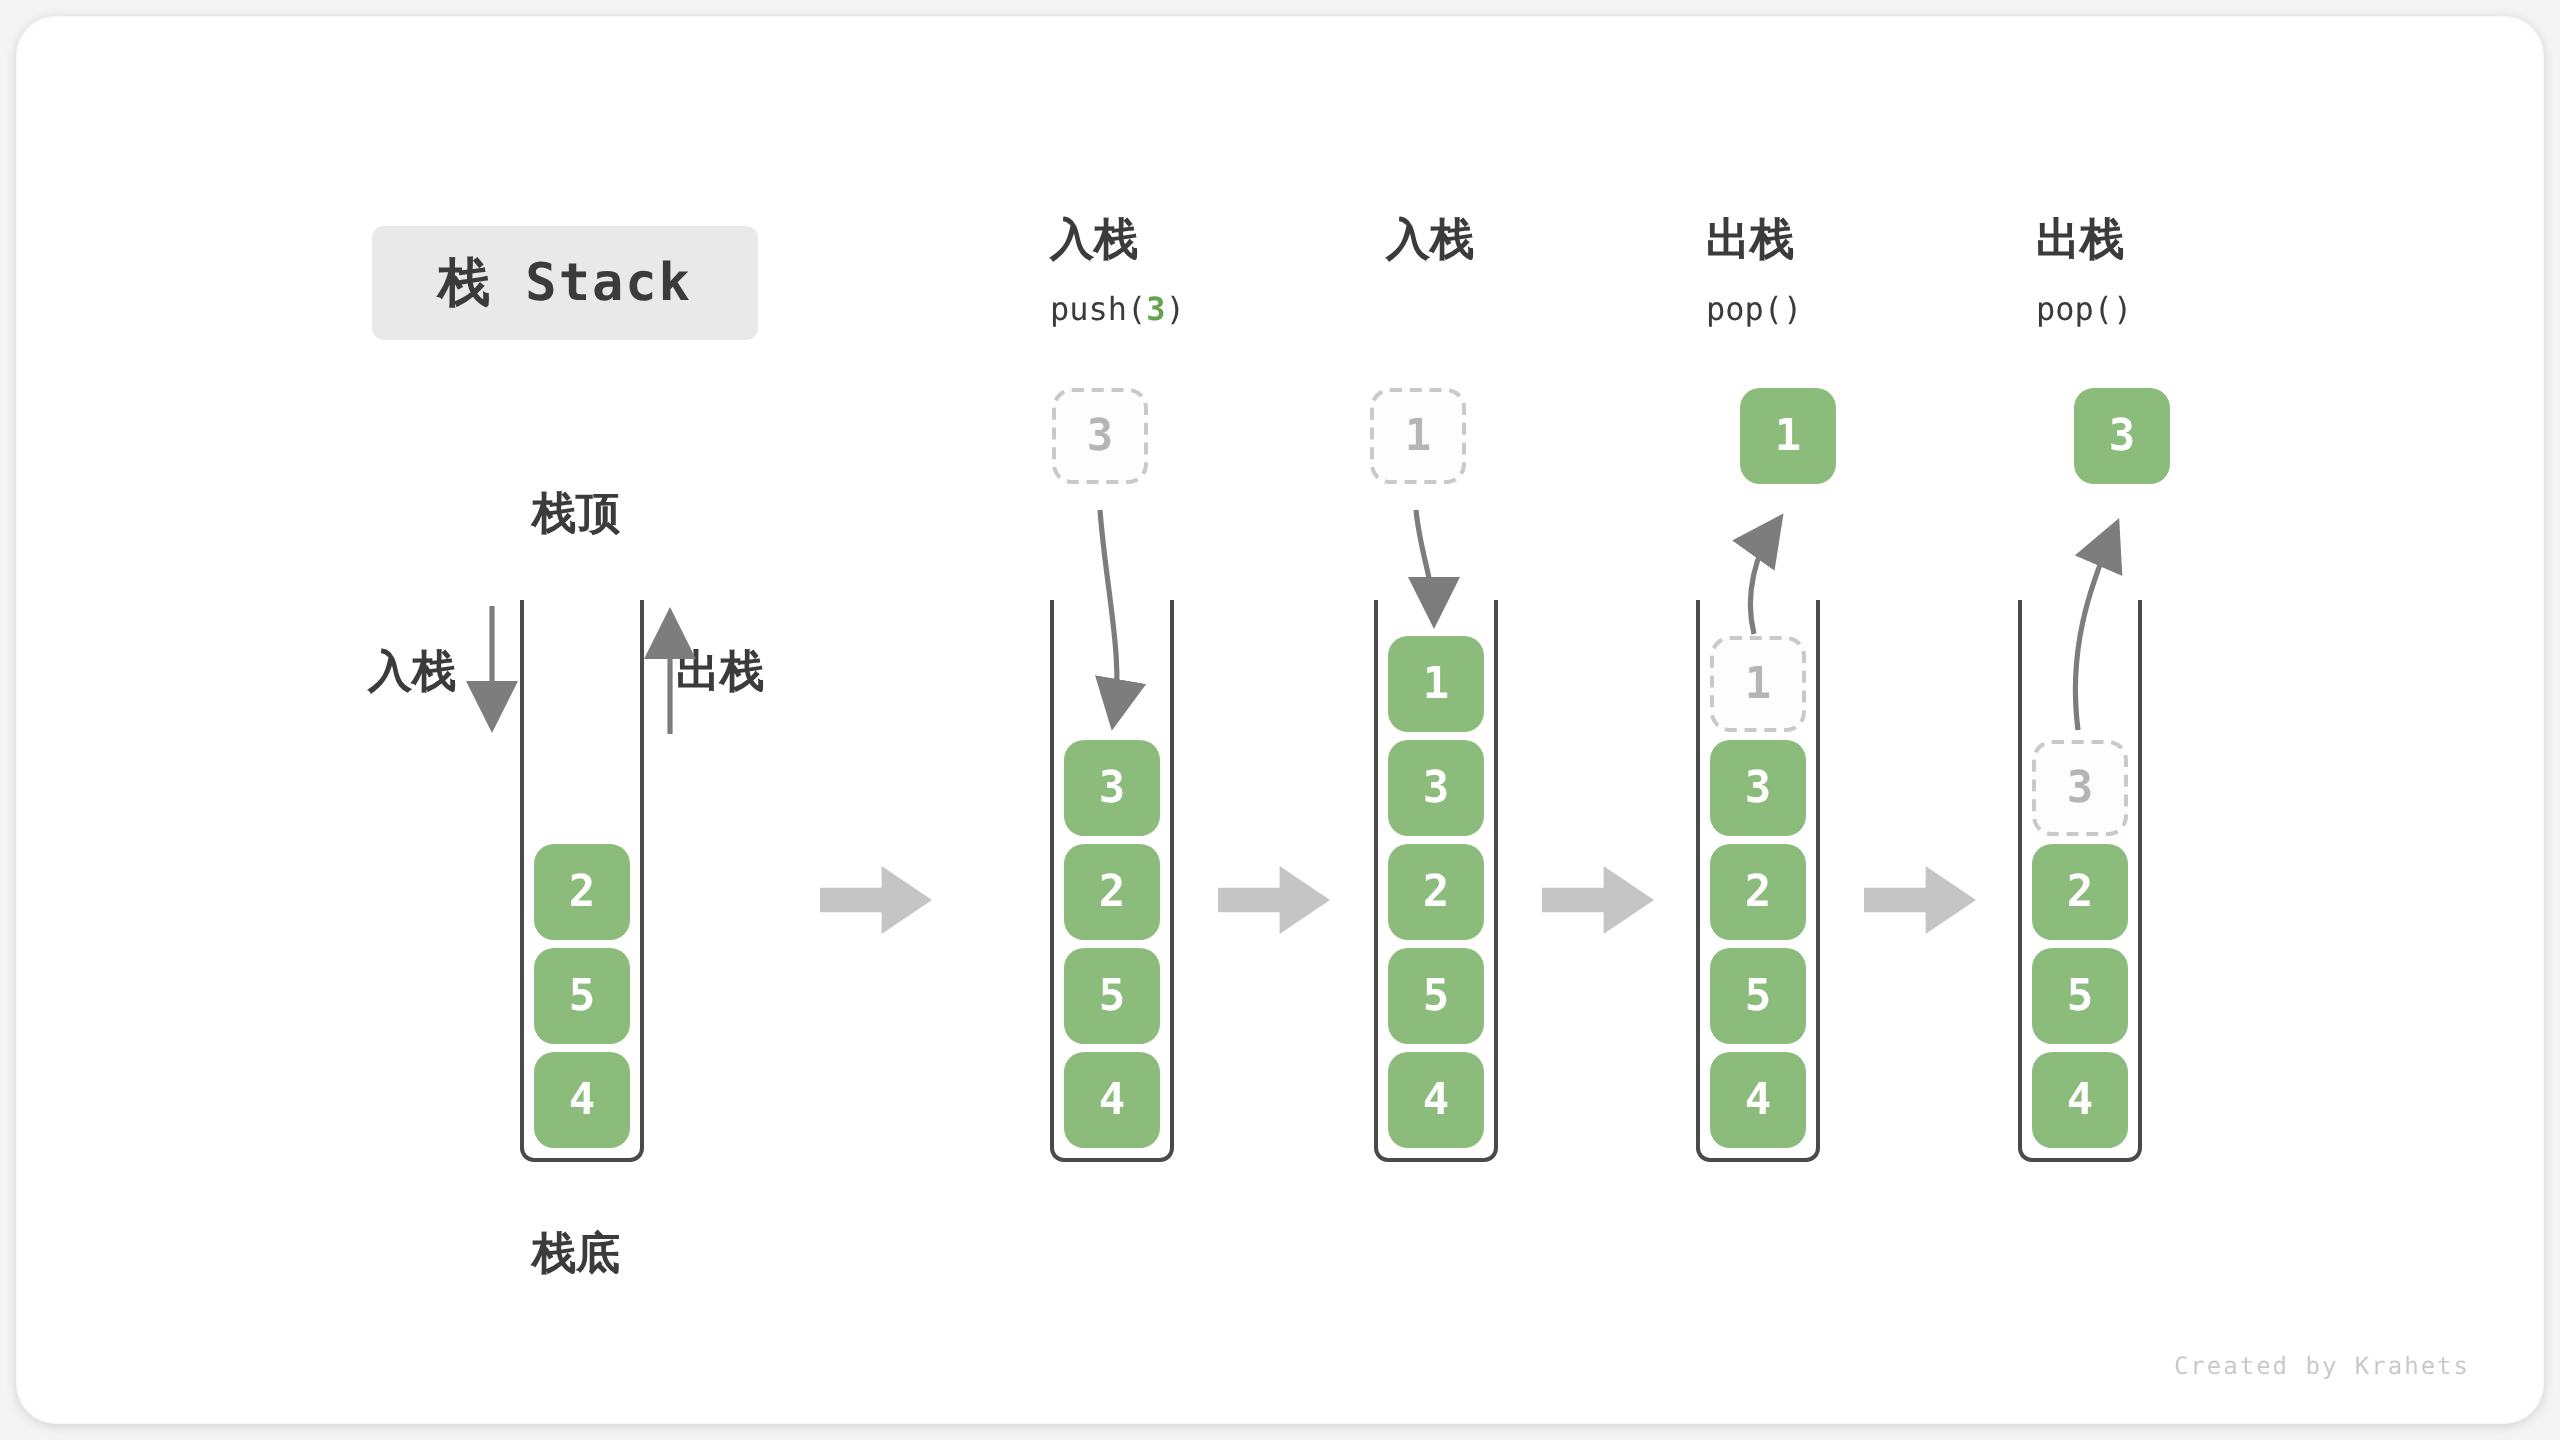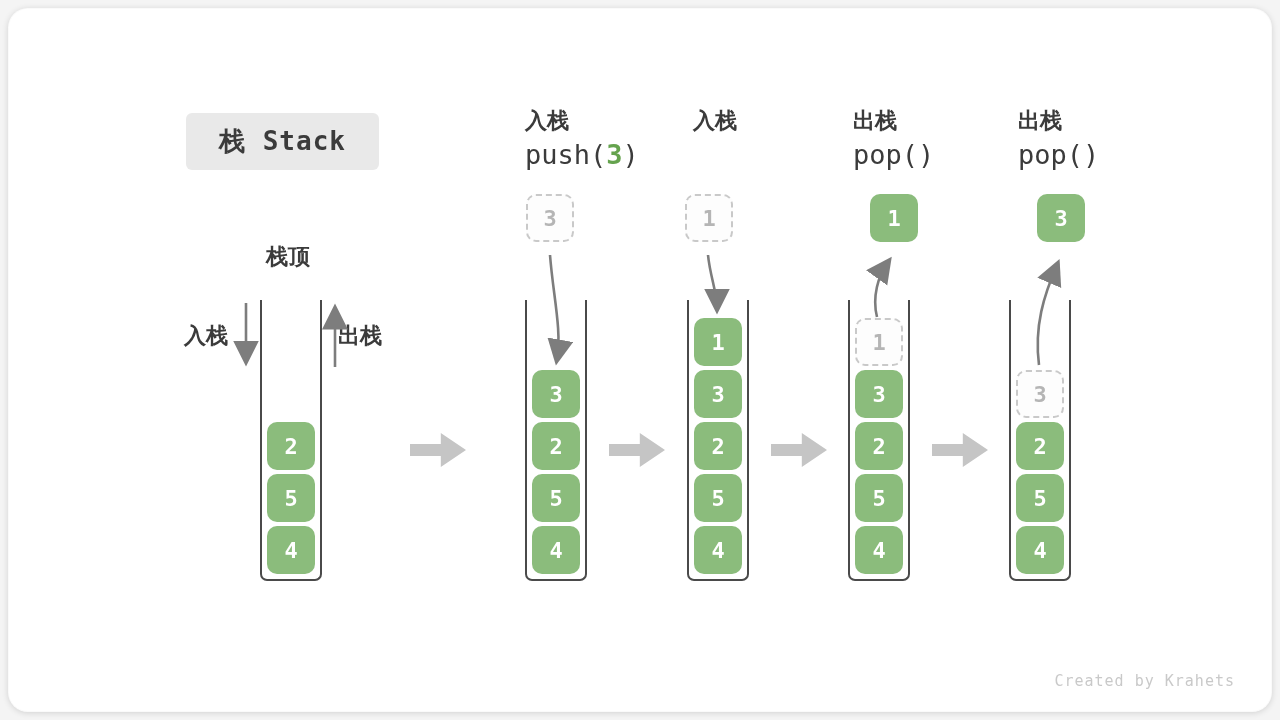--- a/index.html
+++ b/index.html
@@ -34,45 +34,46 @@
         font-family:"DejaVu Sans Mono","DejaVu Sans",monospace;font-size:22px;font-weight:bold}
   .cell.ghost{background:#fdfdfd;border:2px dashed var(--ghost_border);color:var(--ghost_text)}
 
   .float-box{top:186px;width:48px;height:48px;border-radius:10px;display:flex;align-items:center;justify-content:center;
              font-family:"DejaVu Sans Mono","DejaVu Sans",monospace;font-size:22px;font-weight:bold}
   .float-box.dashed{background:#fdfdfd;border:2px dashed var(--ghost_border);color:var(--ghost_text)}
   .float-box.solid{background:var(--cell_green);color:#fff}
 
   .op{top:98px;width:170px}
   .op .op-cjk{font-size:22px;font-weight:bold;color:var(--text_dark);line-height:30px}
-  .op .op-code{font-family:"DejaVu Sans Mono","DejaVu Sans",monospace;font-size:27px;color:var(--text_dark);
+  .op .op-code{font-family:"DejaVu Sans Mono","DejaVu Sans",monospace;font-size:16px;color:var(--text_dark);
                line-height:34px;margin-top:2px}
   .op .op-code .arg{color:var(--arg_green);font-weight:bold}
 
   .block-arrow{top:425px;width:56px;height:34px;background:var(--block_arrow);
                clip-path:polygon(0 32%,55% 32%,55% 0,100% 50%,55% 100%,55% 68%,0 68%)}
 
   svg.overlay{position:absolute;left:0;top:0;width:1280px;height:720px;pointer-events:none}
   .arrow-path{fill:none;stroke:var(--thin_arrow);stroke-width:2.6px}
   .arrow-head{fill:var(--thin_arrow)}
 
   .watermark{right:37px;bottom:22px;font-family:"DejaVu Sans Mono","Liberation Mono",monospace;
-             font-size:15px;color:var(--watermark);letter-spacing:1px}
+             font-size:12px;color:var(--watermark);letter-spacing:1px}
 </style>
 </head>
 <body>
 
 <div class="canvas">
   <div class="card">
 
     <div class="abs cjk-label lbl-top">栈顶</div>
 
     <div class="abs title-box">
       <span>栈 Stack</span>
     </div>
+    <div class="abs cjk-label lbl-bottom">栈底</div>
     <div class="abs cjk-label lbl-push">入栈</div>
     <div class="abs cjk-label lbl-pop">出栈</div>
 
     <div class="abs op" style="left:517px">
       <div class="op-cjk">入栈</div>
       <div class="op-code"><span>push(</span><span class="arg">3</span><span>)</span></div>
     </div>
     <div class="abs op" style="left:685px">
       <div class="op-cjk">入栈</div>
     </div>

